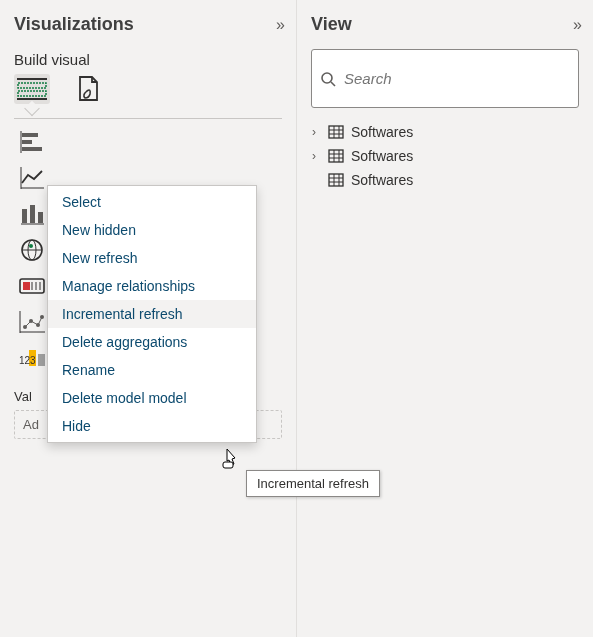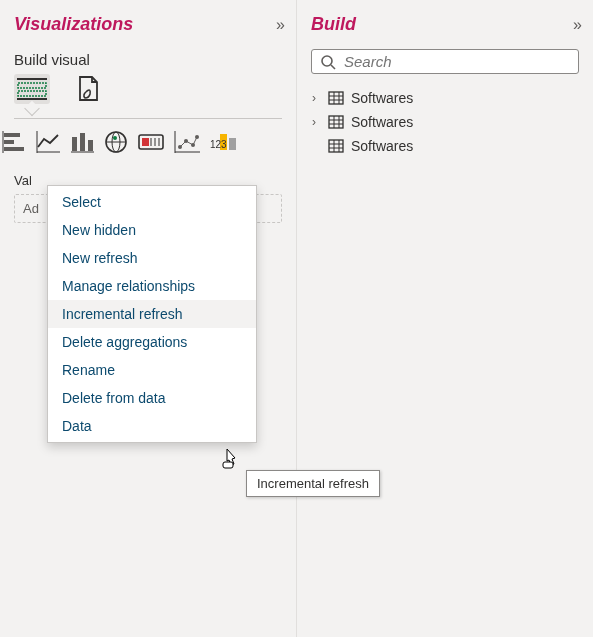--- a/index.html
+++ b/index.html
@@ -21,21 +21,21 @@
       flex-direction: column;
     }
     .pane-viz { width: 296px; border-left: none; }
     .pane-data { flex: 1; }
     .pane-header {
       display: flex;
       align-items: center;
       justify-content: space-between;
       padding: 14px 14px 4px 14px;
     }
-    .pane-title { font-size: 18px; font-weight: 600; color: #be185d; font-style: italic; }
+    .pane-title { font-size: 18px; font-weight: 600; color: #404040; }
     .collapse { font-size: 16px; color: #605e5c; cursor: pointer; letter-spacing: -3px; }
     .sub-label { font-size: 15px; color: #323130; padding: 2px 14px 6px 14px; margin-top: 10px; }
     .build-tabs {
       display: flex;
       gap: 26px;
       padding: 0 14px 8px 14px;
       align-items: center;
     }
     .tab-build { position: relative; }
     .tab-build svg { display: block; }
@@ -52,43 +52,43 @@
     }
     .tab-build.active {
       background: #e1dfdd;
       padding: 3px;
       border-radius: 3px;
     }
     .gallery-divider { border-top: 1px solid #c8c6c4; margin: 6px 14px 10px 14px; }
     .viz-column {
       width: 50px;
       display: flex;
-      flex-direction: row;
+      flex-direction: column;
       align-items: center;
       gap: 10px;
-      padding-left: 2px;
+      padding-left: 14px;
     }
     .viz-ico { width: 26px; height: 26px; display: flex; align-items: center; justify-content: center; }
     .values-label { font-size: 13px; padding: 18px 14px 6px 14px; color: #323130; }
     .add-well {
       margin: 0 14px;
       border: 1px dashed #c8c6c4;
       color: #605e5c;
       font-size: 13px;
       padding: 6px 8px;
       border-radius: 2px;
     }
     
     .search-box {
       margin: 10px 14px 12px 14px;
       border: 1px solid #8a8886;
       border-radius: 3px;
       display: flex;
       align-items: center;
-      padding: 3px 8px;
+      padding: 20px 8px;
       background: #fff;
       justify-content: flex-end;
     }
     .search-box input {
       border: none; outline: none; background: transparent;
       font-size: 15px; color: #605e5c; width: 100%;
       font-style: italic;
     }
     .search-ico { margin-right: 8px; display:flex; }
     .table-list { padding: 0 6px; }
@@ -229,21 +229,21 @@
           </svg>
       </div>
     </div>
 
     <div class="values-label">Val</div>
     <div class="add-well">Ad</div>
   </div>
 
   <div class="pane pane-data">
     <div class="pane-header">
-      <div class="pane-title">Build</div>
+      <div class="pane-title">View</div>
       <div class="collapse">»</div>
     </div>
     <div class="search-box">
       <span class="search-ico">
         <svg width="16" height="16">
             <circle cx="7" cy="7" r="5" fill="none" stroke="#605e5c" stroke-width="1.6"></circle>
             <line x1="11" y1="11" x2="15" y2="15" stroke="#605e5c" stroke-width="1.6"></line>
           </svg>
       </span>
       <input placeholder="Search" style="">
@@ -293,22 +293,22 @@
 </div>
 
 <div class="context-menu">
   <div class="menu-item">Select</div>
   <div class="menu-item">New hidden</div>
   <div class="menu-item">New refresh</div>
   <div class="menu-item">Manage relationships</div>
   <div class="menu-item hover">Incremental refresh</div>
   <div class="menu-item">Delete aggregations</div>
   <div class="menu-item">Rename</div>
-  <div class="menu-item">Delete from data</div>
-  <div class="menu-item">Data</div>
+  <div class="menu-item">Delete model model</div>
+  <div class="menu-item">Hide</div>
 </div>
 
 <div class="tooltip">Incremental refresh</div>
 
 <div class="cursor">
   <svg width="20" height="22" viewBox="0 0 20 22">
     <path d="M6 1 v12 l2 -1 l2 5 l3 -1 l-2 -5 l3 -1 z" fill="#fff" stroke="#000" stroke-width="1"></path>
     <rect x="2" y="14" width="10" height="6" rx="2" fill="#fff" stroke="#000" stroke-width="1"></rect>
   </svg>
 </div>

